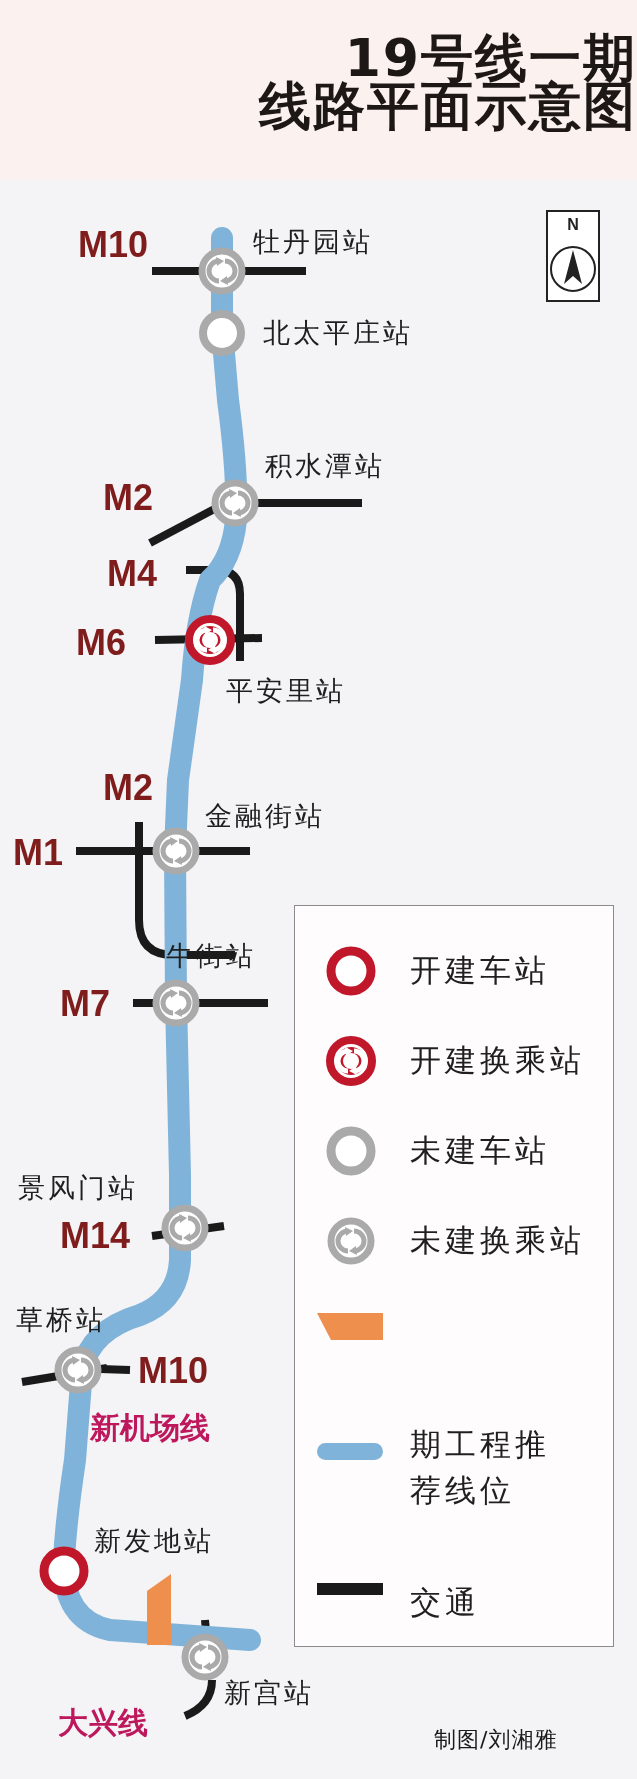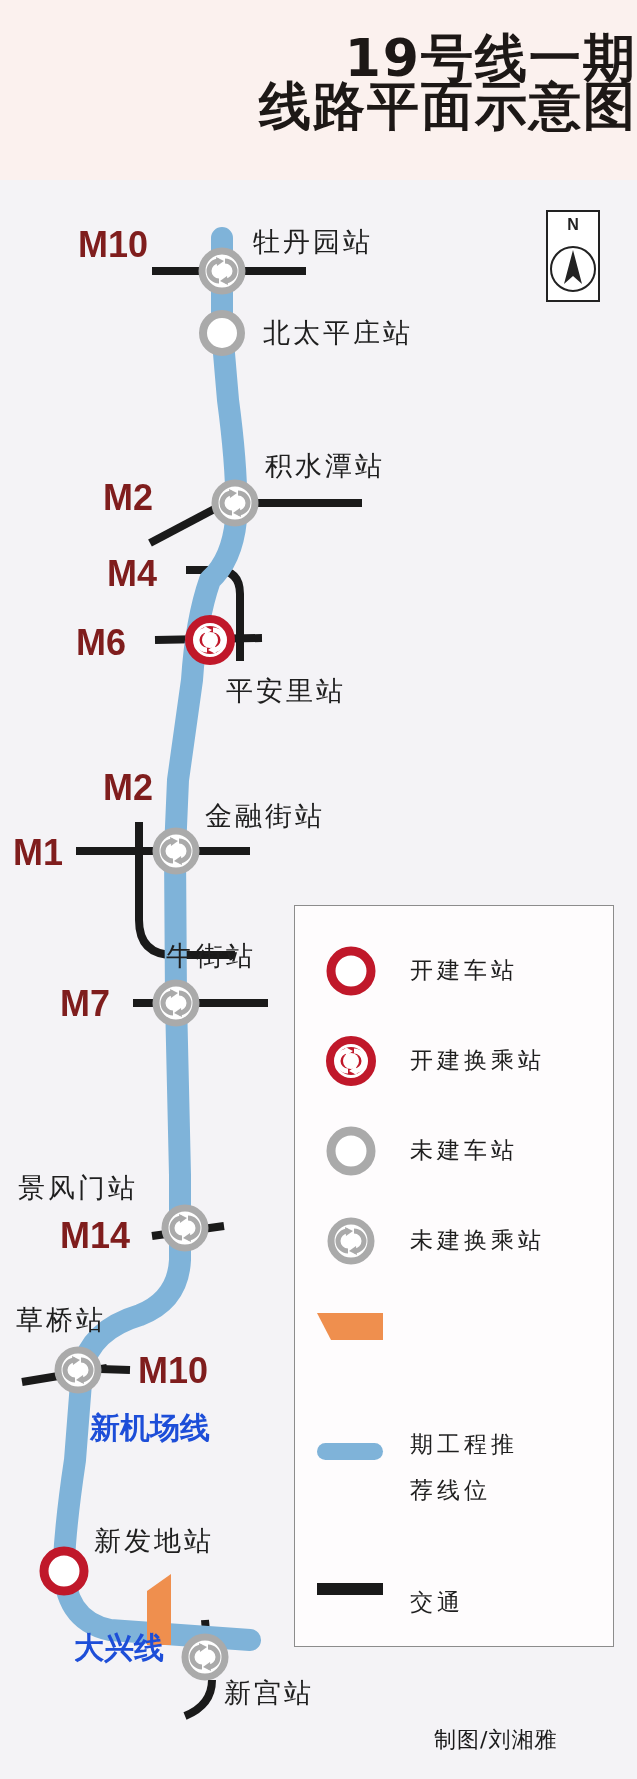--- a/index.html
+++ b/index.html
@@ -6,26 +6,26 @@
   html, body { width: 637px; height: 1779px; overflow: hidden; }
   body { background: #f4f3f6; font-family: "DejaVu Serif", serif; position: relative; }
   .header { position: absolute; left: 0; top: 0; width: 637px; height: 180px; background: #fbf1ee; }
   .title { position: absolute; left: 0; width: 637px; text-align: right; font-family: "DejaVu Sans", sans-serif; font-weight: bold; color: #1d1816; font-size: 52px; letter-spacing: 2px; }
   .title.l1 { top: 24px; }
   .title.l2 { top: 72px; }
   svg.map { position: absolute; left: 0; top: 0; }
   .lbl { position: absolute; white-space: nowrap; color: #1f1f1f; }
   .st { font-family: Liberation Sans, sans-serif; font-size: 27px; letter-spacing: 3px; }
   .ln { font-family: "Liberation Sans", sans-serif; font-weight: bold; font-size: 36px; color: #7f1d1d; }
-  .lnz { font-family: "DejaVu Sans", sans-serif; font-weight: bold; font-size: 30px; color: #1d4ed8; }
+  .lnz { font-family: "DejaVu Sans", sans-serif; font-weight: bold; font-size: 30px; color: #be185d; }
   .compass { position: absolute; left: 546px; top: 210px; width: 54px; height: 92px; border: 2px solid #222; background: #fff; }
   .compass .n { position: absolute; top: 4px; width: 100%; text-align: center; font-family: "Liberation Sans", sans-serif; font-weight: bold; font-size: 16px; color: #222; }
   .legend { position: absolute; left: 294px; top: 905px; width: 320px; height: 742px; background: #fefcfd; border: 1.5px solid #8c8c8c; }
   .leg-item { position: absolute; left: 0; width: 100%; }
-  .leg-text { position: absolute; left: 115px; font-family: "DejaVu Serif", serif; font-size: 23px; letter-spacing: 4px; line-height: 45px; color: #1f1f1f; }
+  .leg-text { position: absolute; left: 115px; font-family: "DejaVu Serif", serif; font-size: 31px; letter-spacing: 4px; line-height: 45px; color: #1f1f1f; }
   .credit { position: absolute; left: 434px; top: 1725px; font-family: "DejaVu Sans", sans-serif; font-size: 22px; color: #1a1a1a; letter-spacing: 1px; }
 </style>
 </head>
 <body>
 
 <div class="header"></div>
 <div class="title l1">19号线一期</div>
 <div class="title l2">线路平面示意图</div>
 
 <svg class="map" width="637" height="1779" viewBox="0 0 637 1779">
@@ -115,21 +115,21 @@
 <div class="lbl ln" style="left:78px;top:224px;">M10</div>
 <div class="lbl ln" style="left:103px;top:477px;">M2</div>
 <div class="lbl ln" style="left:107px;top:553px;">M4</div>
 <div class="lbl ln" style="left:76px;top:622px;">M6</div>
 <div class="lbl ln" style="left:103px;top:767px;">M2</div>
 <div class="lbl ln" style="left:13px;top:832px;">M1</div>
 <div class="lbl ln" style="left:60px;top:983px;">M7</div>
 <div class="lbl ln" style="left:60px;top:1215px;">M14</div>
 <div class="lbl ln" style="left:138px;top:1350px;">M10</div>
 <div class="lbl lnz" style="left:90px;top:1408px;">新机场线</div>
-<div class="lbl lnz" style="left:58px;top:1628px;margin-left:16px;">大兴线</div>
+<div class="lbl lnz" style="left:58px;top:1703px;">大兴线</div>
 
 <div class="compass">
   <div class="n">N</div>
   <svg width="50" height="50" viewBox="0 0 50 50" style="position:absolute;left:0;top:32px;">
     <circle cx="25" cy="25" r="22" fill="none" stroke="#222" stroke-width="2"></circle>
     <polygon points="25,6 34,40 25,32 16,40" fill="#222"></polygon>
   </svg>
 </div>
 
 <div class="legend">

